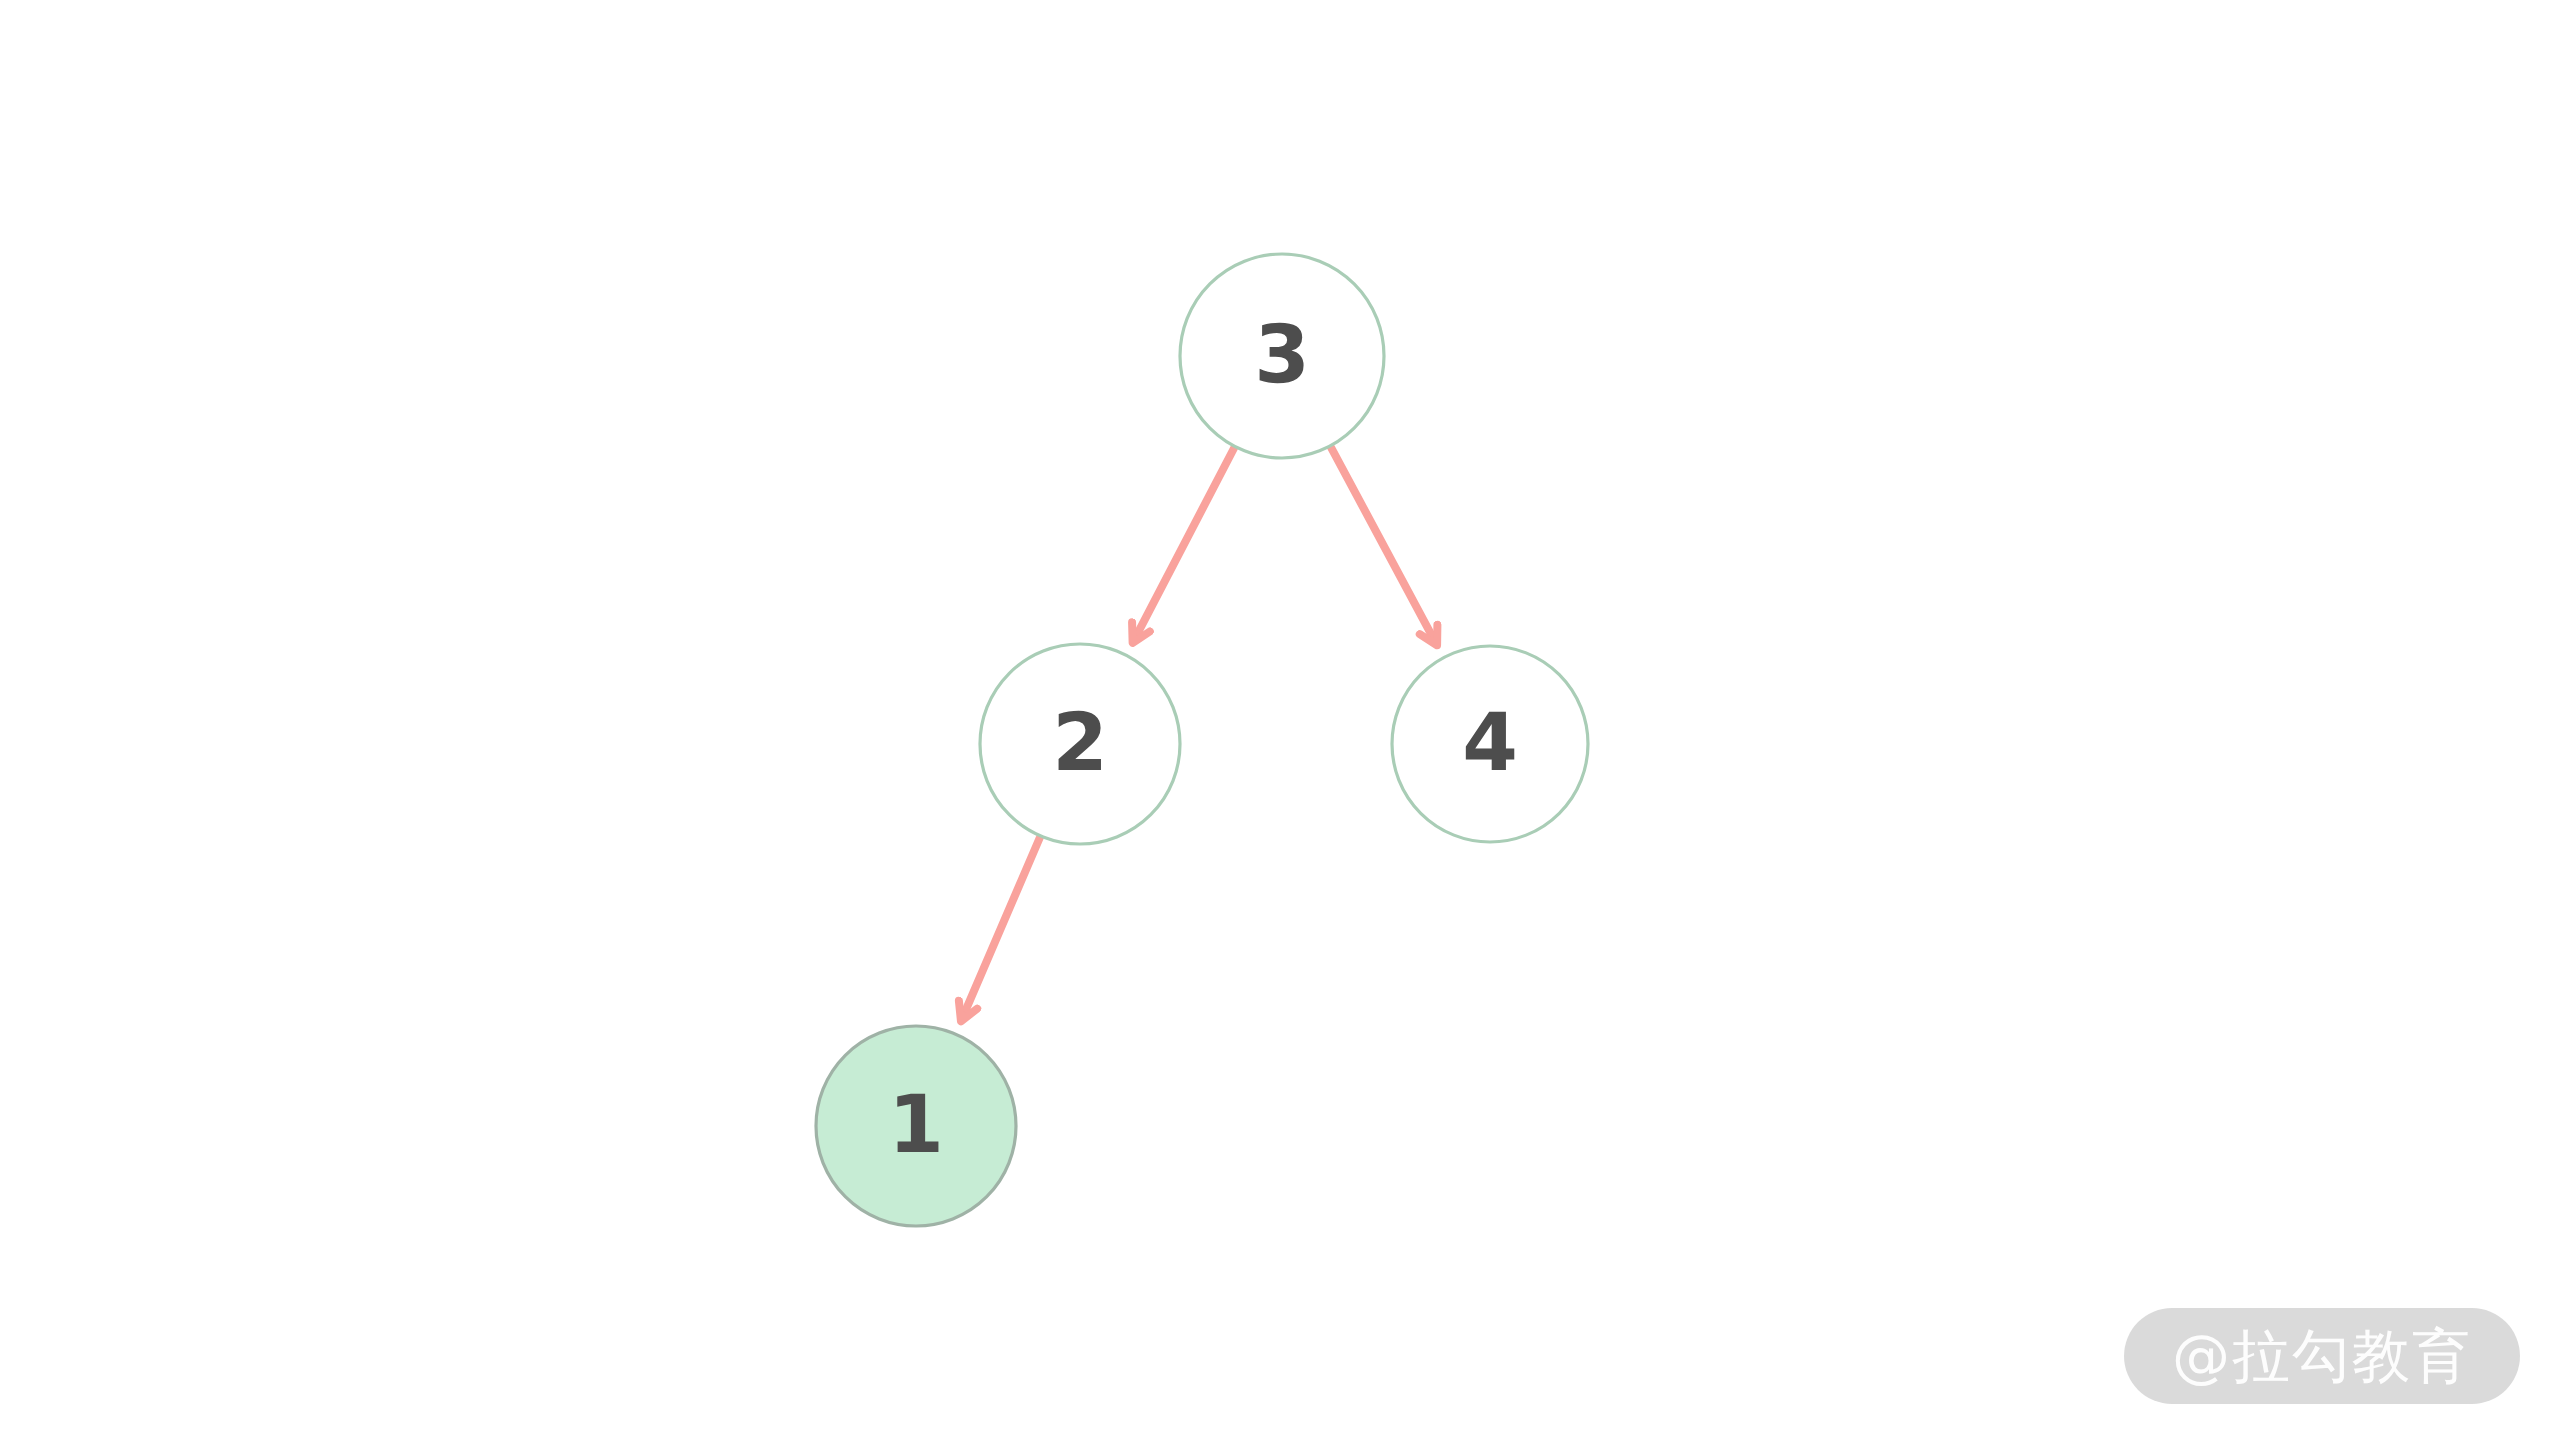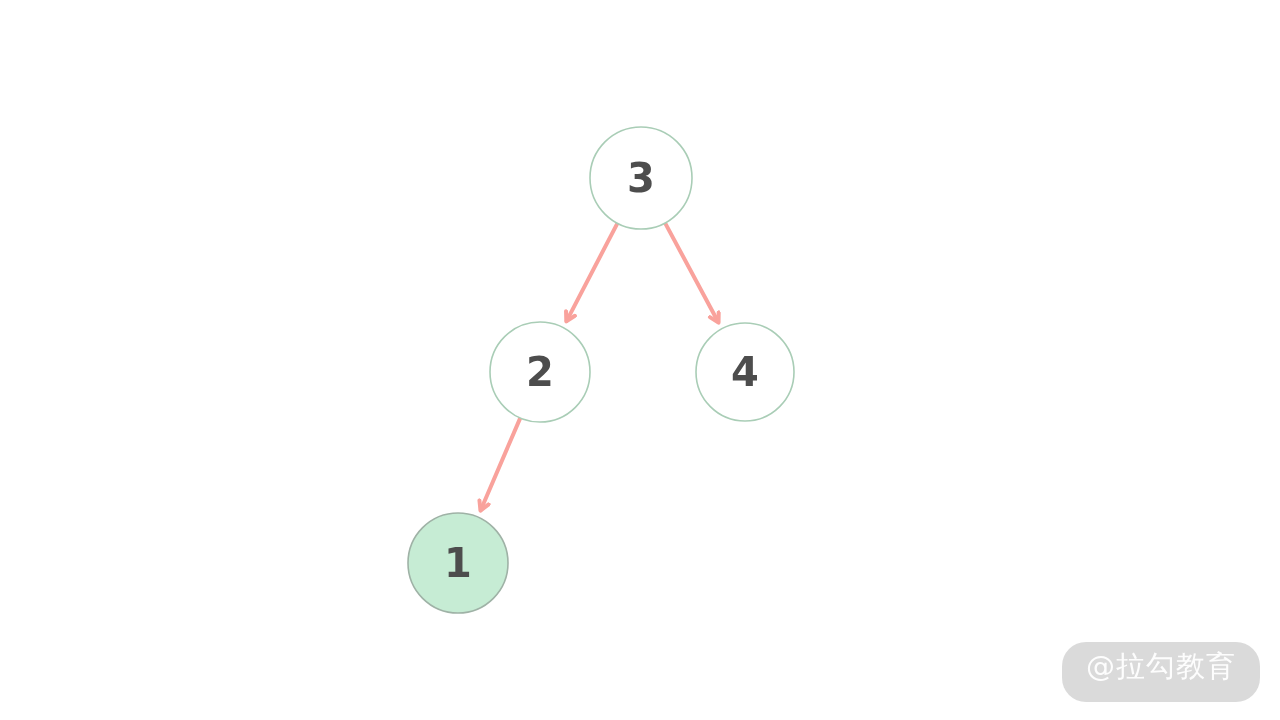--- a/index.html
+++ b/index.html
@@ -24,21 +24,21 @@
     height: 720px;
   }
   .node-label {
     font-family: "DejaVu Sans", "Liberation Sans", sans-serif;
     font-weight: 700;
   }
   .watermark {
     position: absolute;
     right: 20px;
     bottom: 18px;
-    height: 60px;
+    height: 48px;
     line-height: 48px;
     padding: 0 24px;
     border-radius: 24px;
     background: rgba(213, 213, 213, 0.88);
     color: rgba(255, 255, 255, 0.95);
     font-size: 29px;
     letter-spacing: 1px;
     user-select: none;
     text-align: right;
   }

